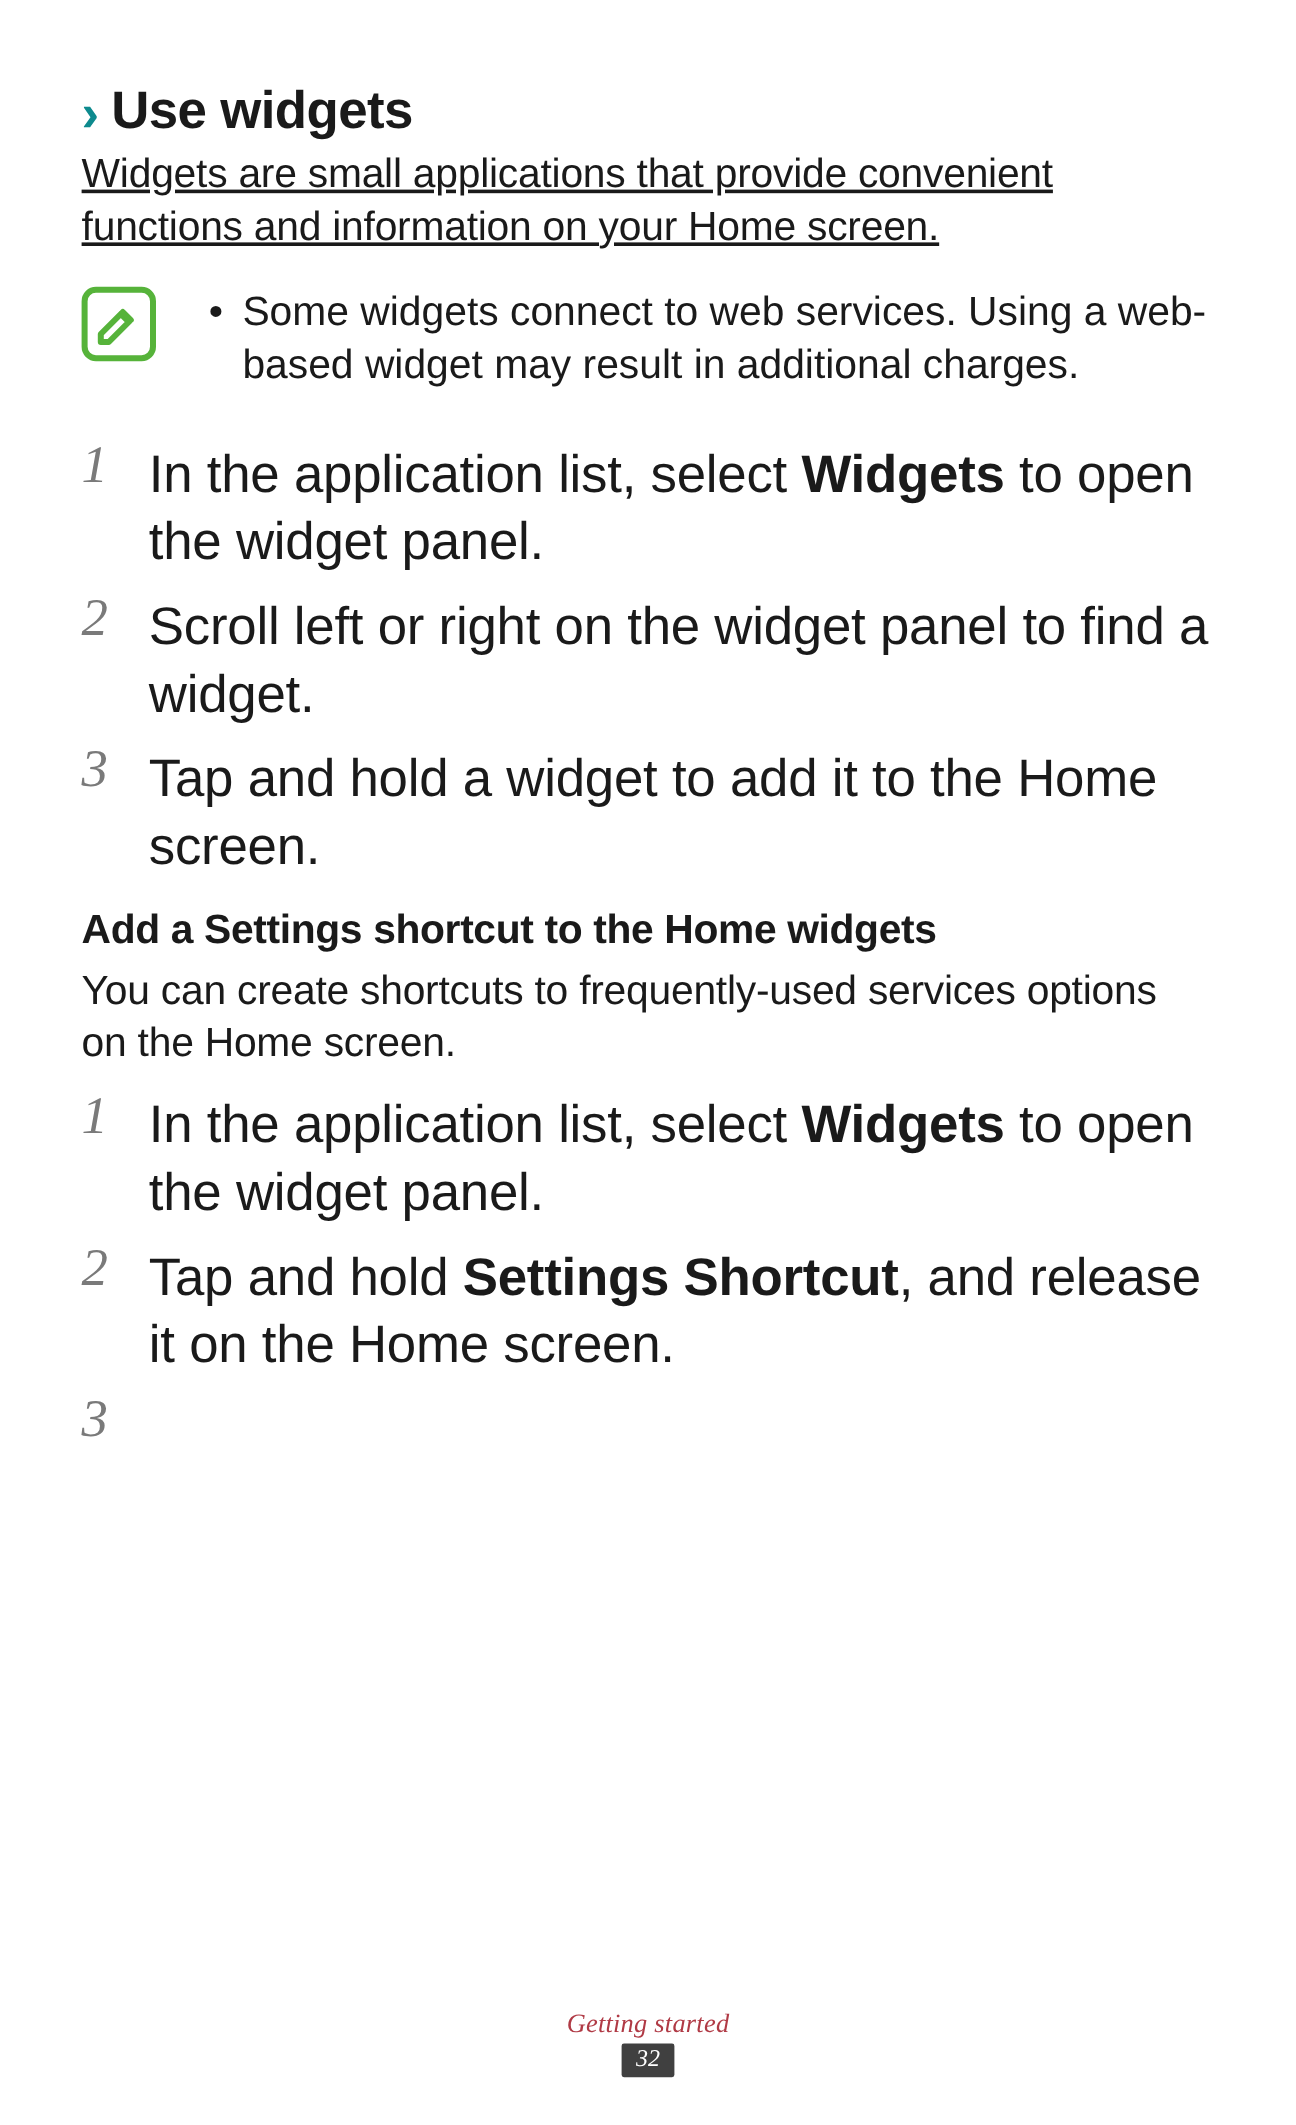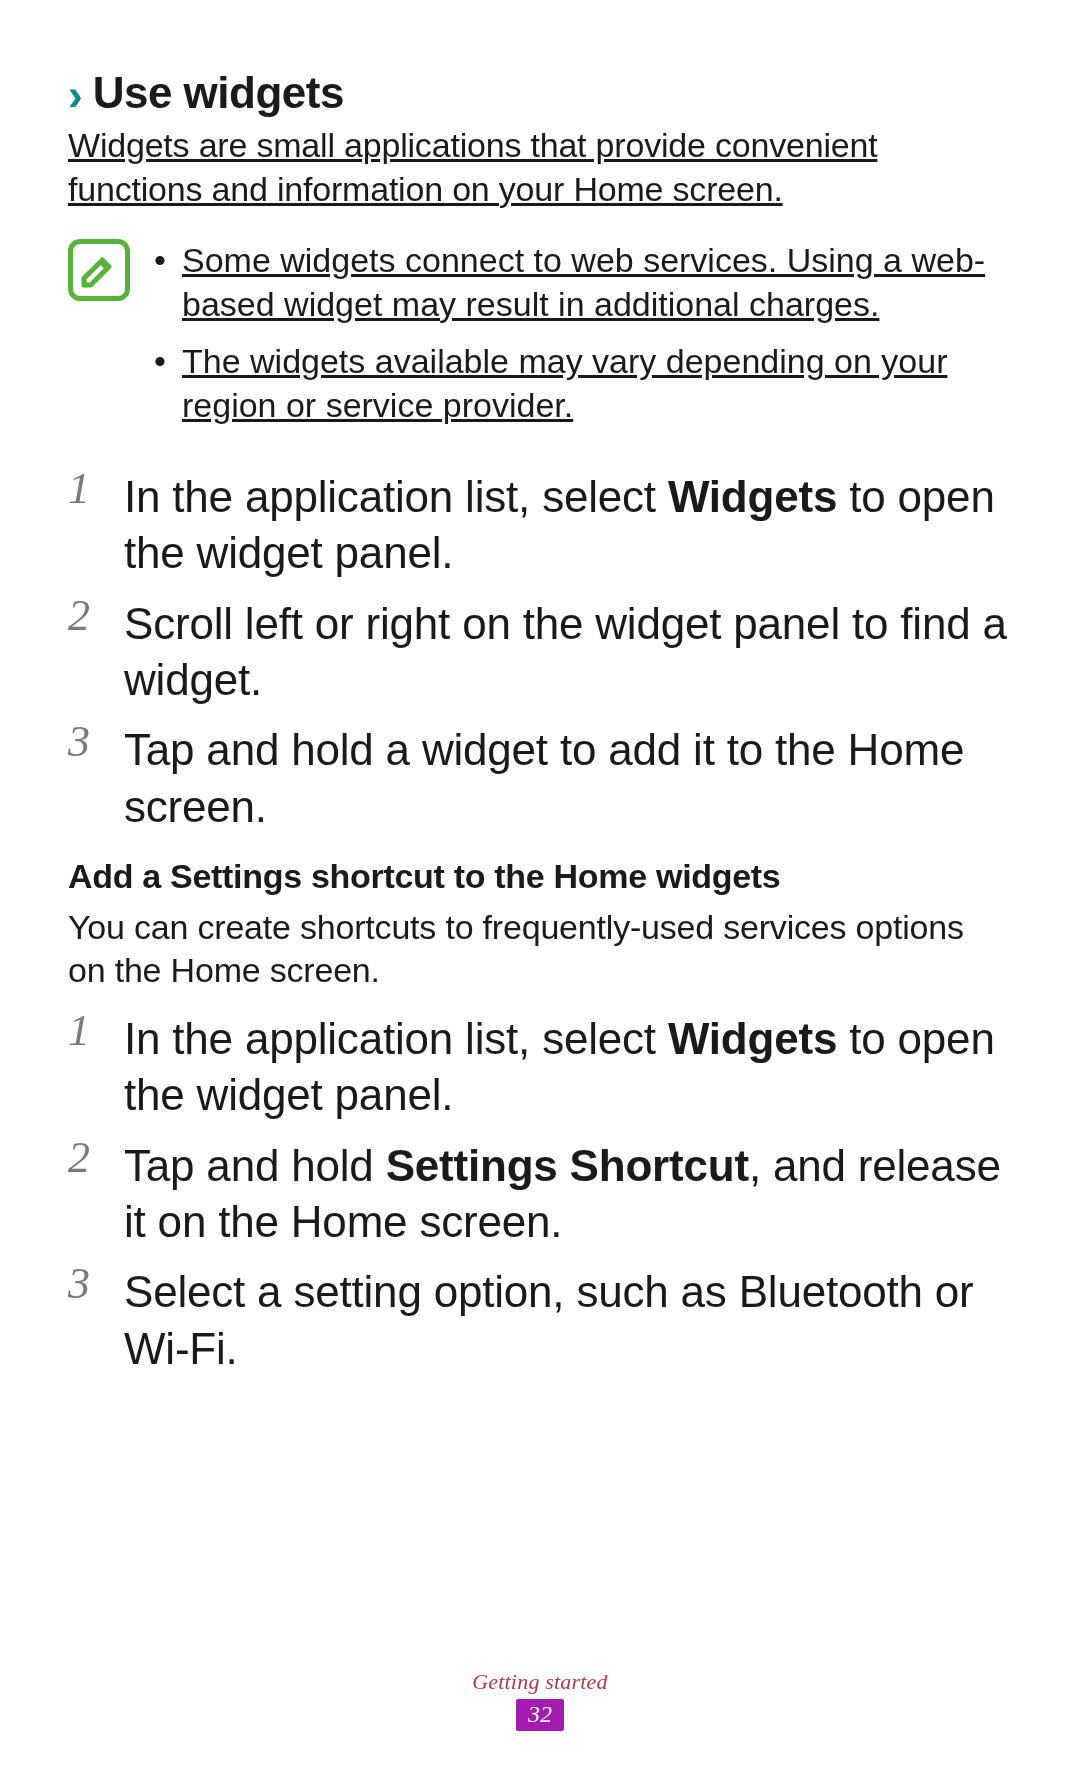--- a/index.html
+++ b/index.html
@@ -7,40 +7,40 @@
   body { font-family: "Myriad Pro", "Segoe UI", "Helvetica Neue", Arial, sans-serif; color: #1a1a1a; position: relative; }
   .page { position: relative; width: 1080px; height: 1771px; padding: 68px 72px 0 68px; }
 
   .section-head { display: flex; align-items: baseline; gap: 10px; margin-bottom: 6px; }
   .chevron { color: #0d8a8e; font-size: 44px; font-weight: 800; line-height: 1; position: relative; top: 2px; }
   .section-title { font-size: 44px; font-weight: 800; letter-spacing: -0.5px; }
 
   .body-text { font-size: 34px; line-height: 1.28; letter-spacing: -0.2px; }
   .intro { margin: 4px 0 28px 0; text-decoration: underline; }
 
-  .note-block { display: flex; gap: 16px; margin: 18px 0 28px 0; text-decoration: underline; }
+  .note-block { display: flex; gap: 36px; margin: 18px 0 28px 0; }
   .note-icon-wrap { flex: 0 0 auto; width: 64px; }
   .note-icon { width: 62px; height: 62px; border: 5px solid #56b33a; border-radius: 12px; display: flex; align-items: center; justify-content: center; }
   .note-icon svg { width: 40px; height: 40px; }
   .note-list { flex: 1; }
   .note-list ul { list-style: none; }
   .note-list li { position: relative; padding-left: 34px; font-size: 34px; line-height: 1.28; margin-bottom: 14px; }
   .note-list li::before { content: "•"; position: absolute; left: 6px; top: 0; font-size: 34px; }
 
   .sub-head { font-size: 34px; font-weight: 800; margin: 22px 0 10px 0; letter-spacing: -0.3px; }
 
   .steps { }
   .step { display: flex; gap: 18px; margin: 8px 0 14px 0; }
   .step-num { flex: 0 0 38px; font-family: Georgia, "Times New Roman", serif; font-style: italic; font-size: 44px; color: #7a7a7a; line-height: 1; position: relative; top: -2px; text-align: left; }
   .step-body { font-size: 44px; line-height: 1.28; letter-spacing: -0.2px; }
   .step-body .b { font-weight: 800; }
 
   .footer { position: absolute; bottom: 40px; left: 0; width: 100%; text-align: center; }
   .footer-section { font-family: Georgia, "Times New Roman", serif; font-style: italic; color: #b03a45; font-size: 22px; margin-bottom: 4px; letter-spacing: 0.2px; }
-  .footer-page { display: inline-block; background: #a21caf; color: #fff; font-family: Georgia, "Times New Roman", serif; font-style: italic; font-size: 24px; padding: 2px 12px 3px; border-radius: 2px; }
+  .footer-page { display: inline-block; background: #404040; color: #fff; font-family: Georgia, "Times New Roman", serif; font-style: italic; font-size: 20px; padding: 2px 12px 3px; border-radius: 2px; }
 </style>
 </head>
 <body>
 
 <div class="page">
 
   <div class="section-head">
     <span class="chevron">›</span>
     <span class="section-title">Use widgets</span>
   </div>
@@ -52,21 +52,20 @@
       <div class="note-icon">
         <svg viewBox="0 0 24 24" fill="none" stroke="#56b33a" stroke-width="3" stroke-linecap="round" stroke-linejoin="round">
           <path d="M3 17 L13 7 L17 11 L7 21 L3 21 Z"></path>
           <path d="M14 6 L18 10"></path>
         </svg>
       </div>
     </div>
     <div class="note-list">
       <ul>
         <li>Some widgets connect to web services. Using a web-based widget may result in additional charges.</li>
-        <li>The widgets available may vary depending on your region or service provider.</li>
       </ul>
     </div>
   </div>
 
   <div class="steps">
     <div class="step">
       <div class="step-num">1</div>
       <div class="step-body">
         <span>In the application list, select </span><span class="b">Widgets</span><span> to open the widget panel.</span>
       </div>
@@ -95,23 +94,20 @@
       </div>
     </div>
     <div class="step">
       <div class="step-num">2</div>
       <div class="step-body">
         <span>Tap and hold </span><span class="b">Settings Shortcut</span><span>, and release it on the Home screen.</span>
       </div>
     </div>
     <div class="step">
       <div class="step-num">3</div>
-      <div class="step-body">
-        <span>Select a setting option, such as Bluetooth or Wi-Fi.</span><span class="b"></span><span></span>
-      </div>
     </div>
   </div>
 
   <div class="footer">
     <div class="footer-section">Getting started</div>
     <div class="footer-page">32</div>
   </div>
 
 </div>
 

